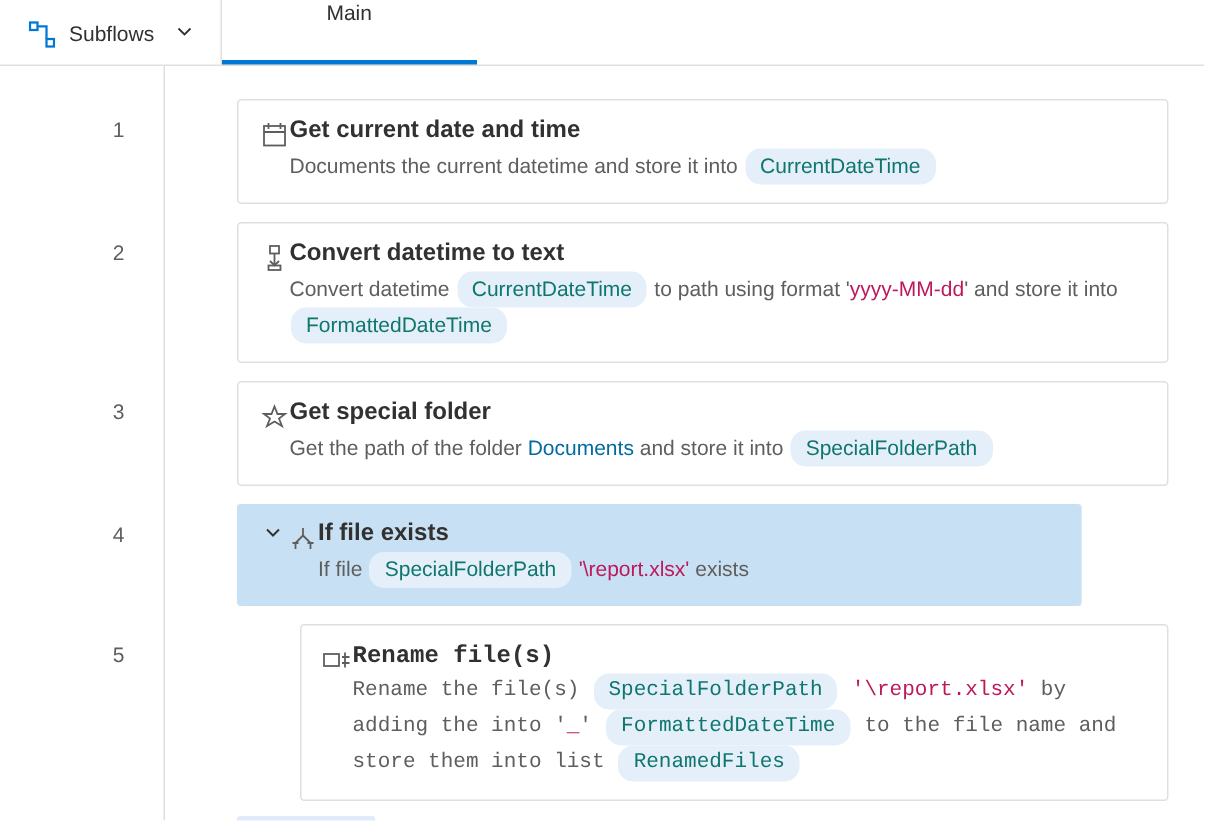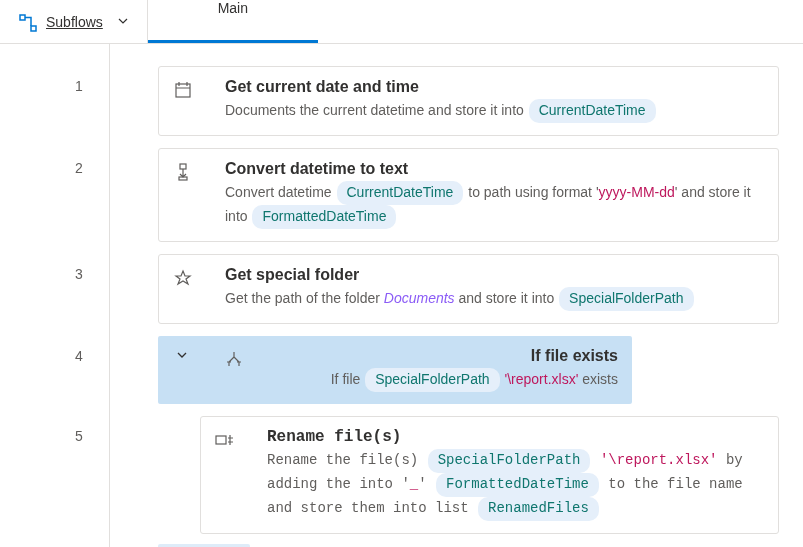--- a/index.html
+++ b/index.html
@@ -18,21 +18,20 @@
     display: flex;
     align-items: stretch;
     border-bottom: 1px solid #e1dfdd;
   }
   .subflows {
     display: flex;
     align-items: center;
     gap: 8px;
     padding: 0 18px;
     cursor: pointer;
-    text-decoration: underline;
   }
   .subflows svg { flex-shrink: 0; }
   .chev { margin-left: 6px; }
   .tabbar { display: flex; align-items: stretch; }
   .tab-sep { width: 1px; background: #e1dfdd; margin-right: 0; }
   .tab {
     min-width: 170px;
     display: flex;
     align-items: flex-start;
     justify-content: center;
@@ -71,21 +70,21 @@
     padding-top: 18px;
   }
   .action-card {
     flex: 1;
     background: #fff;
     border: 1px solid #e1dfdd;
     border-radius: 3px;
     padding: 10px 14px 12px 14px;
     margin: 6px 0 6px 24px;
     display: flex;
-    gap: 32px;
+    gap: 0;
     align-items: flex-start;
   }
   .card-icon {
     width: 20px;
     height: 20px;
     margin-top: 3px;
     flex-shrink: 0;
     display: flex;
     align-items: center;
     justify-content: center;
@@ -107,22 +106,21 @@
     background: #e5effa;
     color: #0f766e;
     border-radius: 10px;
     padding: 1px 10px 2px;
     margin: 0 1px;
   }
   .litchip {
     color: #be185d;
   }
   .linkword {
-    color: #8b5cf6;
-    font-style: italic;
+    color: #0369a1;
   }
   .expand-chev {
     width: 20px;
     flex-shrink: 0;
     display: flex;
     align-items: center;
     justify-content: center;
     margin-top: 3px;
   }
   .nested {
@@ -149,22 +147,21 @@
   .selected-block {
     background: #deecf9;
     margin: 6px 0;
     border-radius: 2px;
     padding: 0;
   }
   .selected-block .action-card {
     background: #c7e0f4;
     border: none;
     margin: 0;
-    width: 474px;
-    text-align: right;
+    width: 563px;
   }
 </style>
 </head>
 <body>
 
 <div class="toolbar">
   <div class="subflows">
     <span class="card-icon">
       <svg width="18" height="18" viewBox="0 0 18 18" fill="none" stroke="#0078d4" stroke-width="1.5">
         <rect x="1" y="1" width="5" height="5"></rect>

